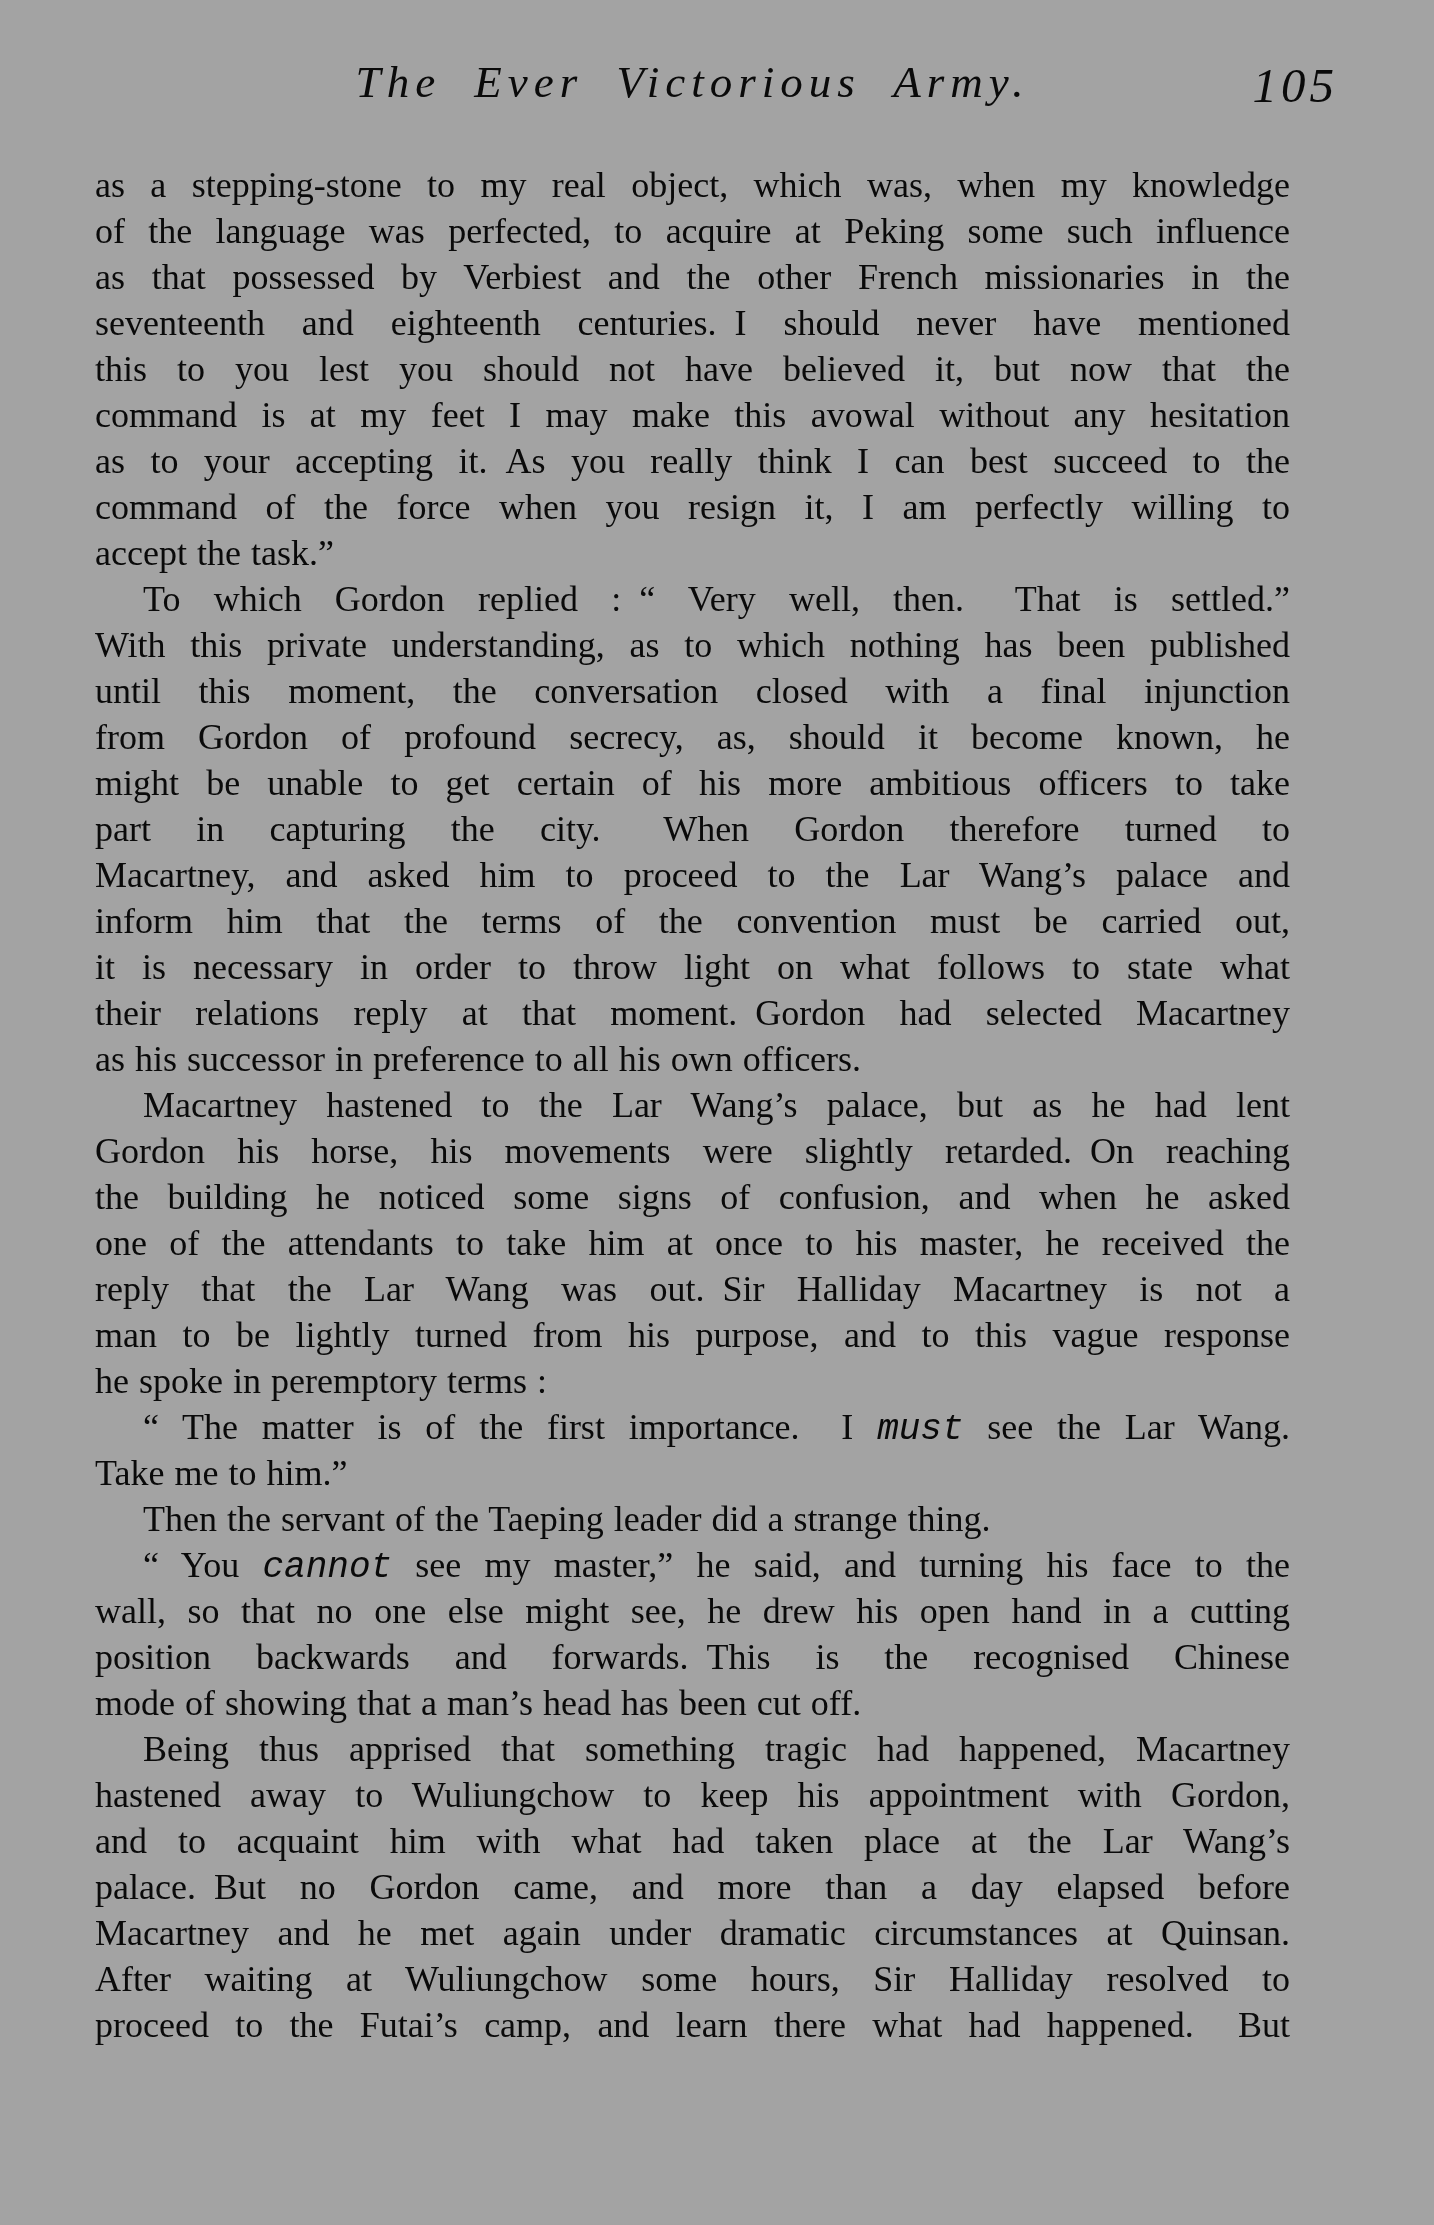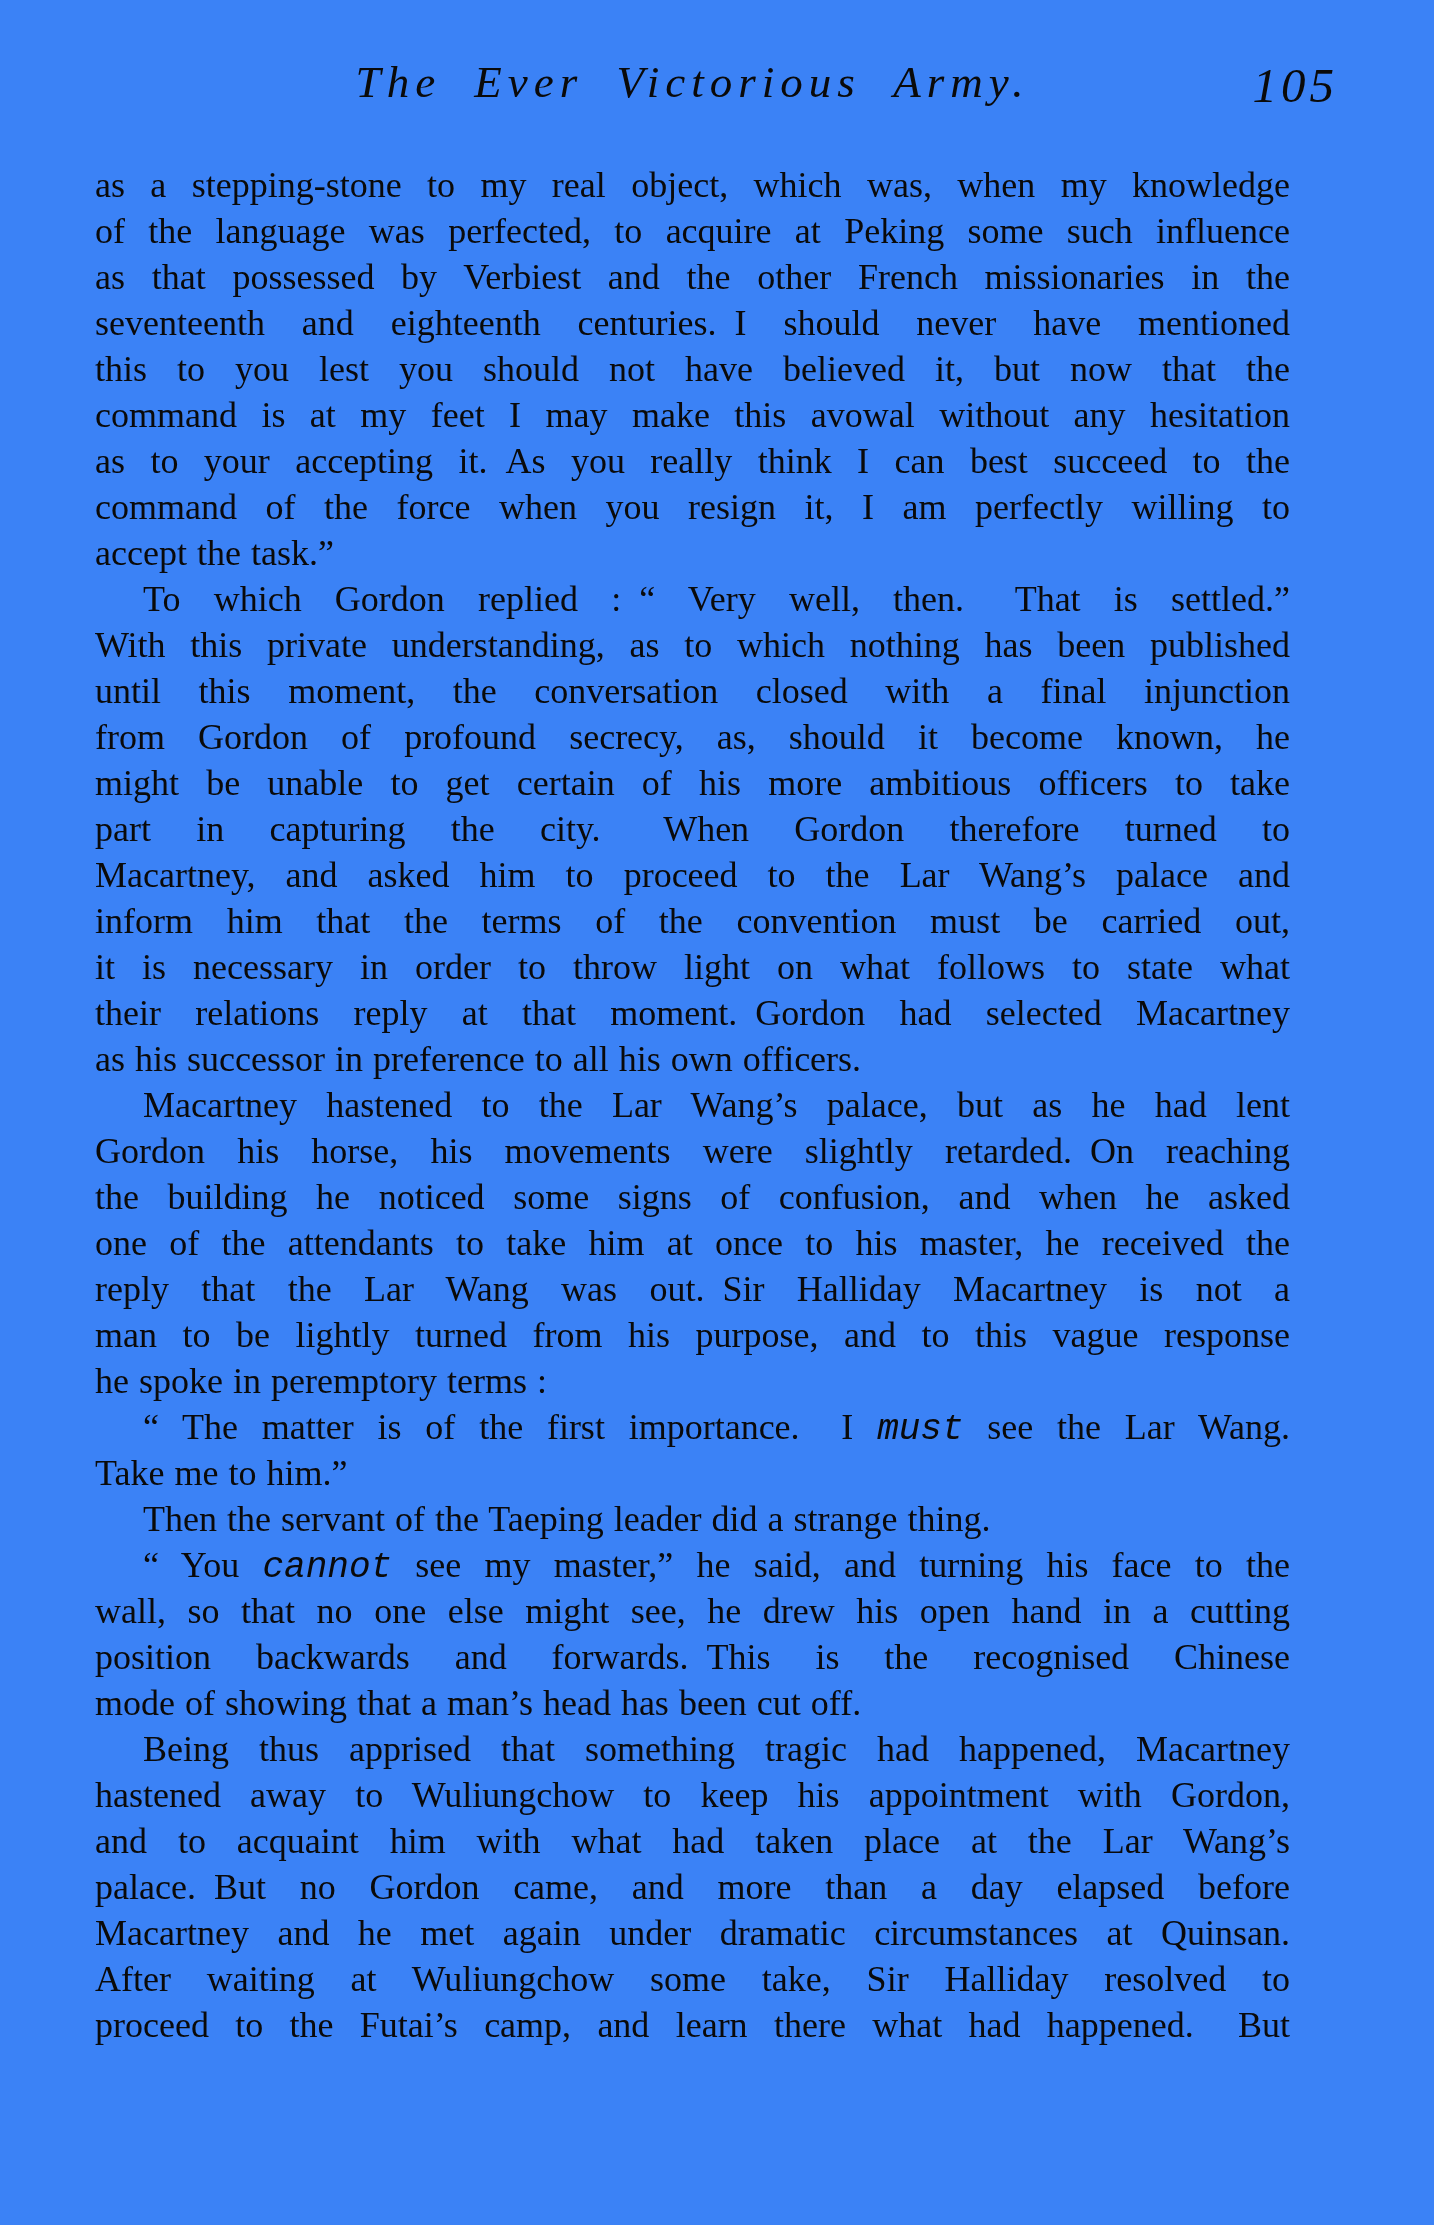--- a/index.html
+++ b/index.html
@@ -5,21 +5,21 @@
   html, body {
     margin: 0;
     padding: 0;
     background: #e8e8e8;
   }
   .page {
     position: relative;
     width: 1434px;
     height: 2225px;
     margin: 0 auto;
-    background: #3b82f6;
+    background: #a3a3a3;
     color: #0a0a0a;
     font-family: "Liberation Serif", "DejaVu Serif", serif;
     overflow: hidden;
   }
   .running-header {
     position: absolute;
     top: 52px;
     left: 95px;
     width: 1195px;
     height: 60px;
@@ -118,17 +118,17 @@
         <div class="line">wall, so that no one else might see, he drew his open hand in a cutting</div>
         <div class="line">position backwards and forwards. This is the recognised Chinese</div>
         <div class="line last">mode of showing that a man’s head has been cut off.</div>
       </div>
       <div class="para">
         <div class="line indent">Being thus apprised that something tragic had happened, Macartney</div>
         <div class="line">hastened away to Wuliungchow to keep his appointment with Gordon,</div>
         <div class="line">and to acquaint him with what had taken place at the Lar Wang’s</div>
         <div class="line">palace. But no Gordon came, and more than a day elapsed before</div>
         <div class="line">Macartney and he met again under dramatic circumstances at Quinsan.</div>
-        <div class="line">After waiting at Wuliungchow some take, Sir Halliday resolved to</div>
+        <div class="line">After waiting at Wuliungchow some hours, Sir Halliday resolved to</div>
         <div class="line">proceed to the Futai’s camp, and learn there what had happened.  But</div>
       </div>
     </div>
 </div>
 
 </body></html>

